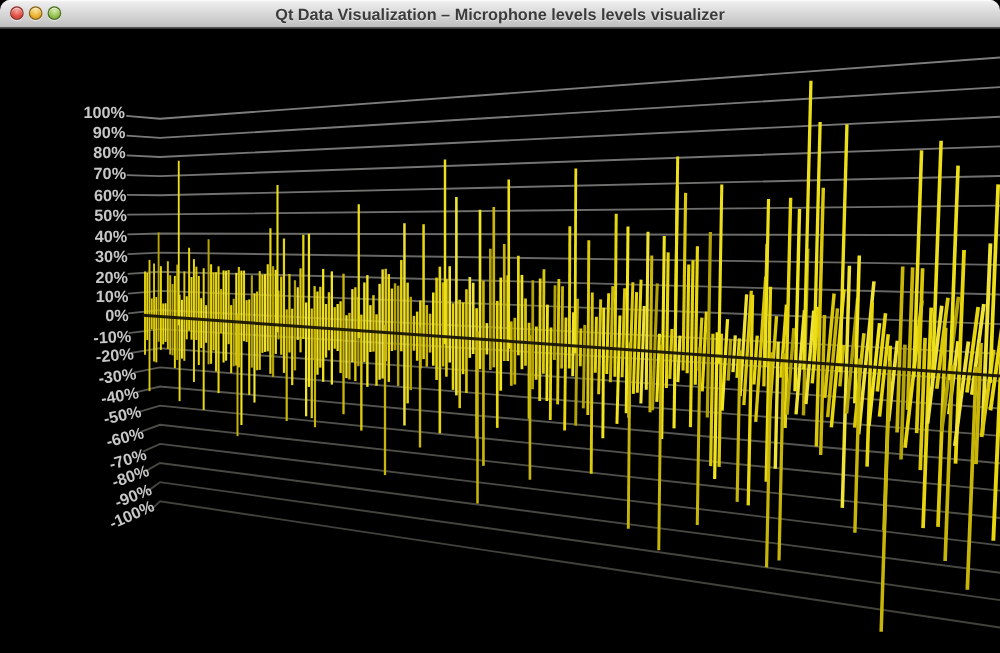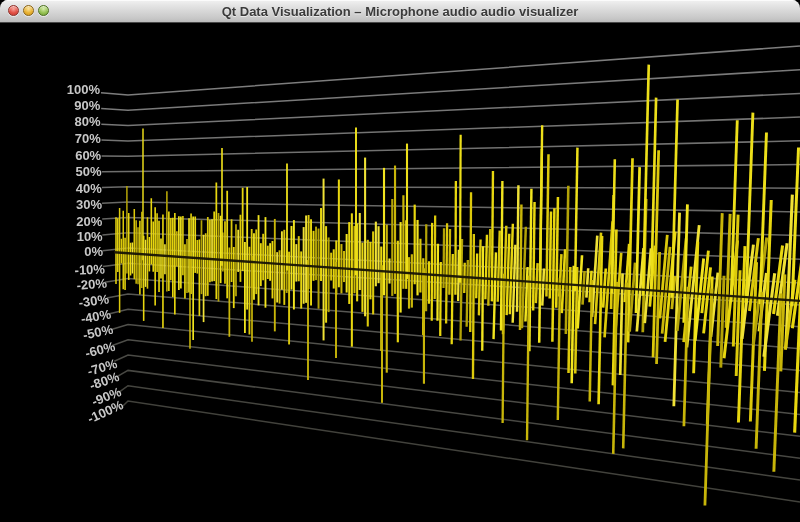--- a/index.html
+++ b/index.html
@@ -22,21 +22,21 @@
 </head>
 <body>
 
 <div class="window">
   <div class="titlebar">
     <div class="lights">
       <span class="light red"></span>
       <span class="light yellow"></span>
       <span class="light green"></span>
     </div>
-    <div class="title">Qt Data Visualization – Microphone audio audio visualizer</div>
+    <div class="title">Qt Data Visualization – Microphone levels levels visualizer</div>
   </div>
   <svg class="scene" width="800" height="499" viewBox="0 23 800 499" xmlns="http://www.w3.org/2000/svg">
     <g id="grid">
         <polyline points="101,92.7 128,95 800,46" fill="none" stroke="#7d7d7d" stroke-width="1.5"></polyline>
         <polyline points="101.15,108.5 128,110.3 800,69.7" fill="none" stroke="#7a7a7a" stroke-width="1.5"></polyline>
         <polyline points="101.3,124.3 128,125.6 800,93.4" fill="none" stroke="#777777" stroke-width="1.5"></polyline>
         <polyline points="101.45,140.1 128,140.9 800,117.1" fill="none" stroke="#747473" stroke-width="1.5"></polyline>
         <polyline points="101.6,155.89999999999998 128,156.2 800,140.8" fill="none" stroke="#717170" stroke-width="1.5"></polyline>
         <polyline points="101.75,171.7 128,171.5 800,164.5" fill="none" stroke="#6e6e6d" stroke-width="1.5"></polyline>
         <polyline points="101.9,187.5 128,186.8 800,188.2" fill="none" stroke="#6b6b6a" stroke-width="1.5"></polyline>

